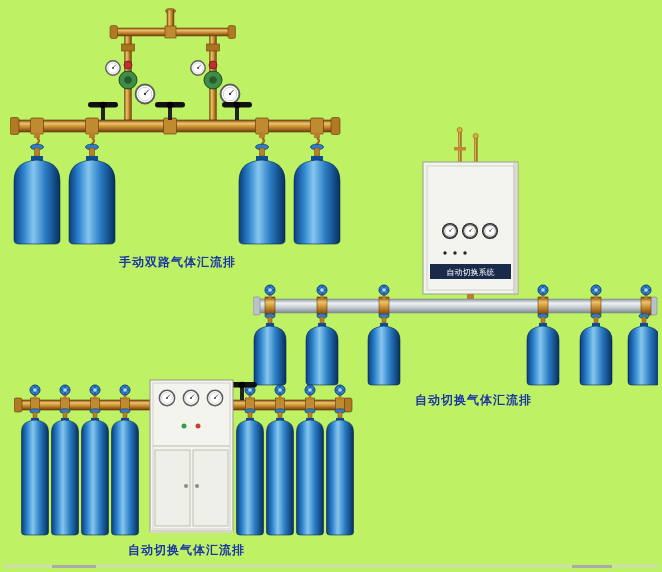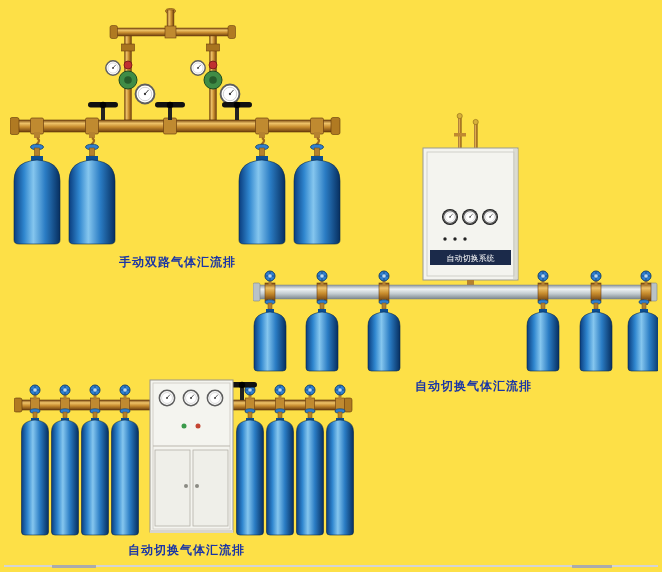--- a/index.html
+++ b/index.html
@@ -1,21 +1,21 @@
 <!DOCTYPE html>
 <html><head>
 <meta charset="utf-8">
 <style>
   * { margin:0; padding:0; box-sizing:border-box; }
   html,body { background:#ffffff; }
   body {
     width:662px; height:572px; position:relative; overflow:hidden;
     font-family:"DejaVu Sans","Liberation Sans",sans-serif;
   }
-  .stage { position:absolute; left:0; top:0; width:662px; height:572px; background:#fde047; }
+  .stage { position:absolute; left:0; top:0; width:662px; height:572px; background:#bef264; }
   .figure { position:absolute; }
   .caption {
     text-align:center; font-size:12px; font-weight:bold; color:#1a35a6;
     letter-spacing:1px; margin-top:4px;
     font-family:"DejaVu Sans","Liberation Sans",sans-serif;
   }
   .footer-line {
     position:absolute; left:4px; right:4px; top:565px; height:2px;
     background:#d4d4d4;
   }
@@ -161,21 +161,21 @@
       </g>
 
       <use href="#bottleFat" transform="translate(27,152)"></use>
       <use href="#bottleFat" transform="translate(82,152)"></use>
       <use href="#bottleFat" transform="translate(252,152)"></use>
       <use href="#bottleFat" transform="translate(307,152)"></use>
     </svg>
     <div class="caption">手动双路气体汇流排</div>
   </div>
 
-  <div class="figure" style="left:253px; top:110px; width:405px;">
+  <div class="figure" style="left:253px; top:124px; width:405px;">
     <svg width="405" height="264" viewBox="0 0 405 264">
 
       <g>
         <rect x="205" y="8" width="3.5" height="30" fill="url(#gBrassH)"></rect>
         <rect x="221" y="14" width="3.5" height="24" fill="url(#gBrassH)"></rect>
         <rect x="201" y="23" width="12" height="3.5" fill="#c08a30"></rect>
         <circle cx="206.7" cy="6" r="2.6" fill="#d8b03a" stroke="#8a6515" stroke-width="0.6"></circle>
         <circle cx="222.7" cy="12" r="2.6" fill="#d8b03a" stroke="#8a6515" stroke-width="0.6"></circle>
       </g>
 

